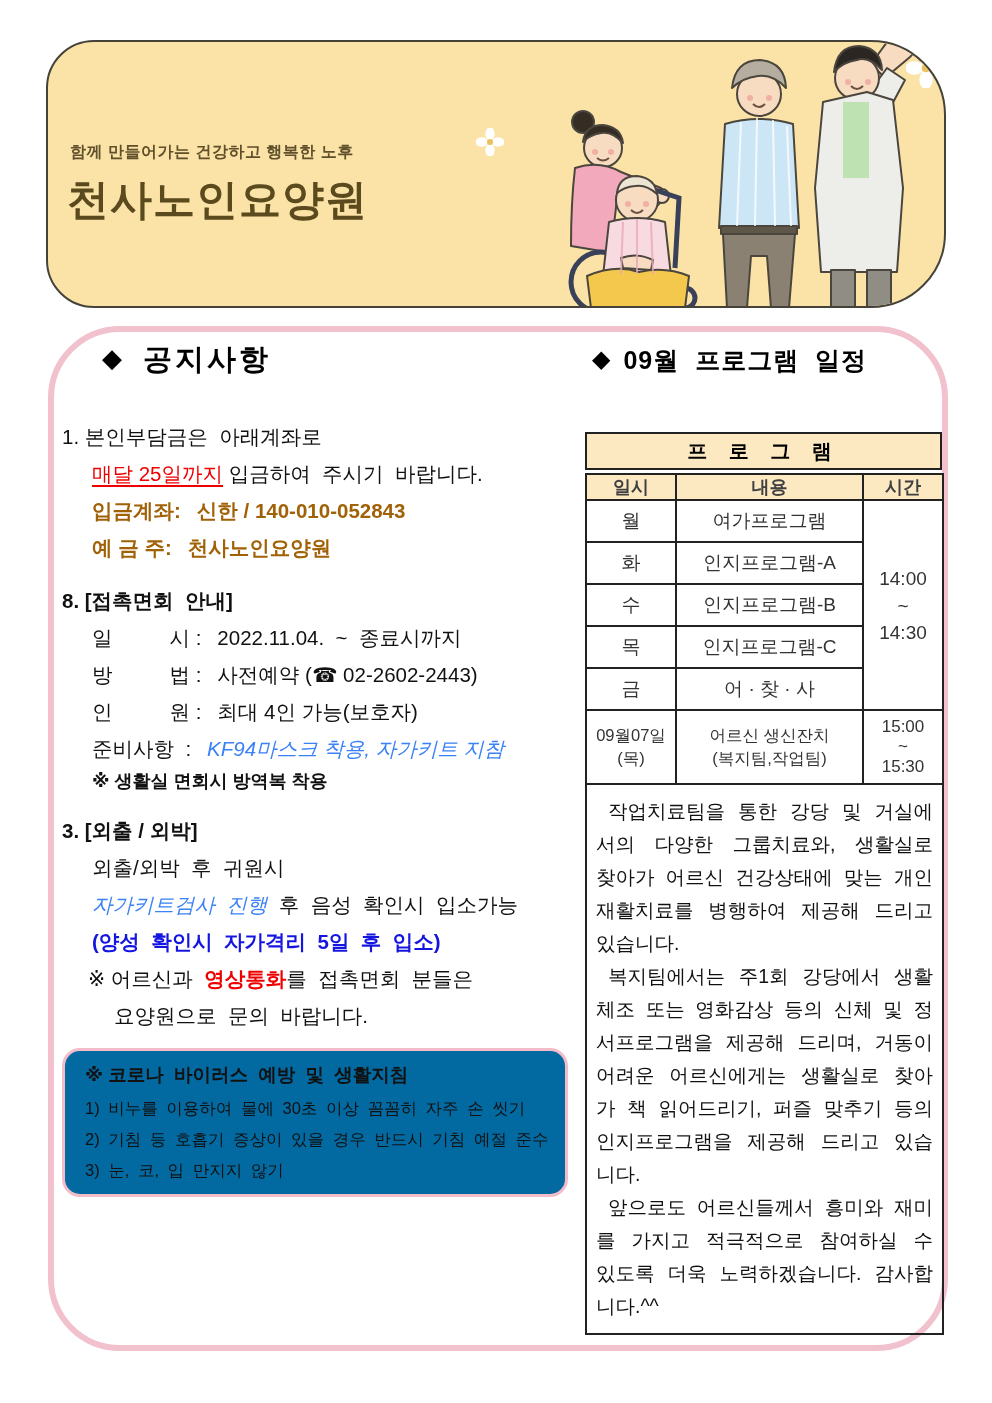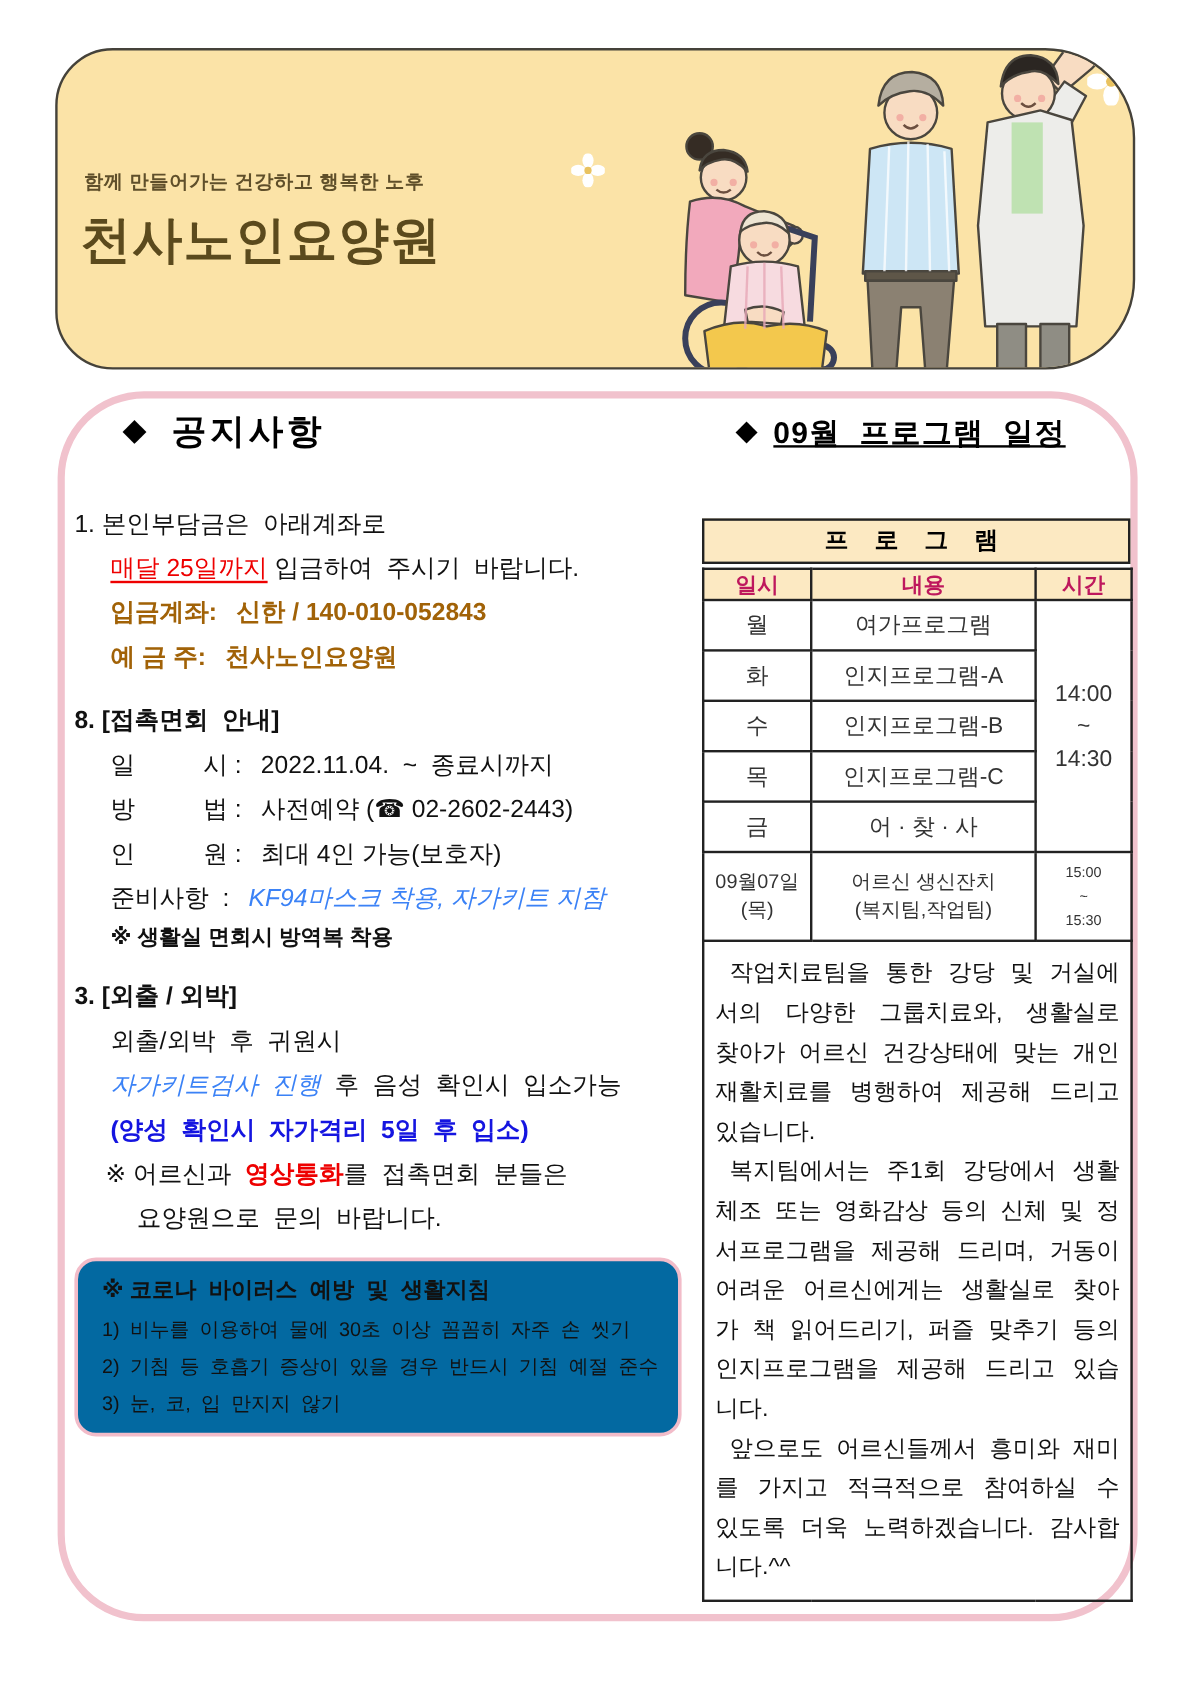--- a/index.html
+++ b/index.html
@@ -30,21 +30,21 @@
 
   
   .main-frame {
     position:absolute; left:48px; top:326px; width:900px; height:1025px;
     border:6px solid #F1C2CD; border-radius:72px; background:transparent;
   }
 
   
   .section-heading { position:absolute; font-weight:bold; color:#000; white-space:pre; }
   .notices-heading  { left:102px; top:340px; font-size:29px; letter-spacing:3px; }
-  .schedule-heading { left:613px; top:344px; font-size:25px; letter-spacing:1px;text-decoration:underline; }
+  .schedule-heading { left:592px; top:344px; font-size:25px; letter-spacing:1px; }
   .diamond { display:inline-block; margin-right:18px; font-size:26px; vertical-align:2px; }
   .schedule-heading .diamond { margin-right:12px; font-size:24px; }
 
   
   .col-left { position:absolute; left:62px; top:424px; width:508px; font-size:20.5px; }
   .line { line-height:25px; margin-bottom:12px; white-space:pre; color:#111; }
   .ind  { margin-left:30px; }
   .gap-lg { margin-bottom:28px; }
   .item-title { font-weight:bold; }
   .red  { color:#3b82f6;font-style:italic; }
@@ -66,25 +66,25 @@
 
   
   .col-right { position:absolute; left:585px; top:432px; width:357px; }
   .tbl-title {
     border:2px solid #222; background:#FCE9C2; text-align:center;
     font-weight:bold; font-size:20px; letter-spacing:8px; height:38px; line-height:34px;
     margin-bottom:3px; color:#000;
   }
   table { width:100%; border-collapse:collapse; table-layout:fixed; }
   td { border:2px solid #222; text-align:center; vertical-align:middle; }
-  .thead td { background:#FCE9C2; font-weight:bold; font-size:18px; height:21px; color:#be185d; }
+  .thead td { background:#FCE9C2; font-weight:bold; font-size:18px; height:21px; color:#404040; }
   .day-row td { height:42px; font-size:19px; color:#333; }
   .time-cell { font-size:18px; line-height:27px; white-space:pre-line; color:#333; }
   .special td { height:74px; font-size:16.5px; line-height:23px; white-space:pre-line; color:#333; }
-  .special .time-sp { font-size:12px; line-height:20px; }
+  .special .time-sp { font-size:17px; line-height:20px; }
   .desc-cell { height:418px; padding:10px 9px; text-align:left; vertical-align:top; }
   .desc-cell p {
     font-size:19.5px; line-height:33px; text-align:justify; word-spacing:5px;
     text-indent:12px; color:#111; margin:0;
   }
 
   
   .footer { position:absolute; left:60px; top:1218px; width:872px; text-align:center; }
   .quote { font-size:17.5px; word-spacing:5px; color:#111; }
   .date-line { font-size:17.5px; margin-top:14px; white-space:pre; }

